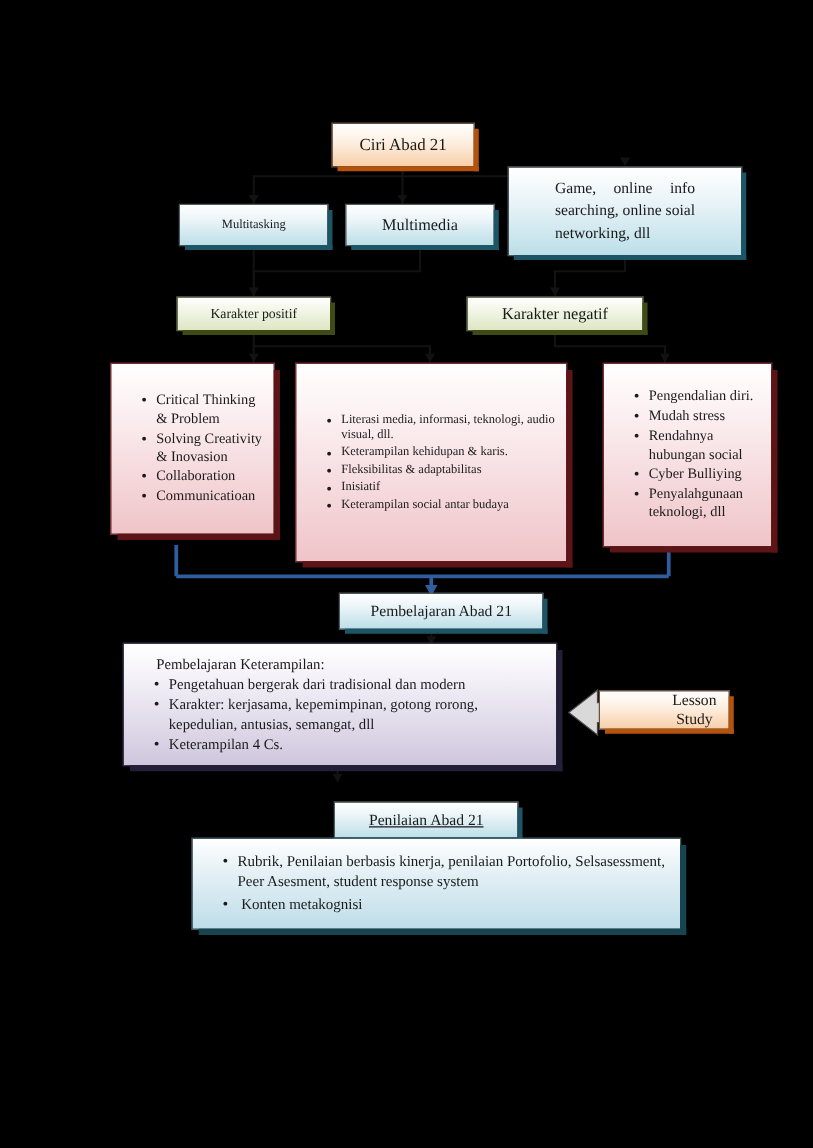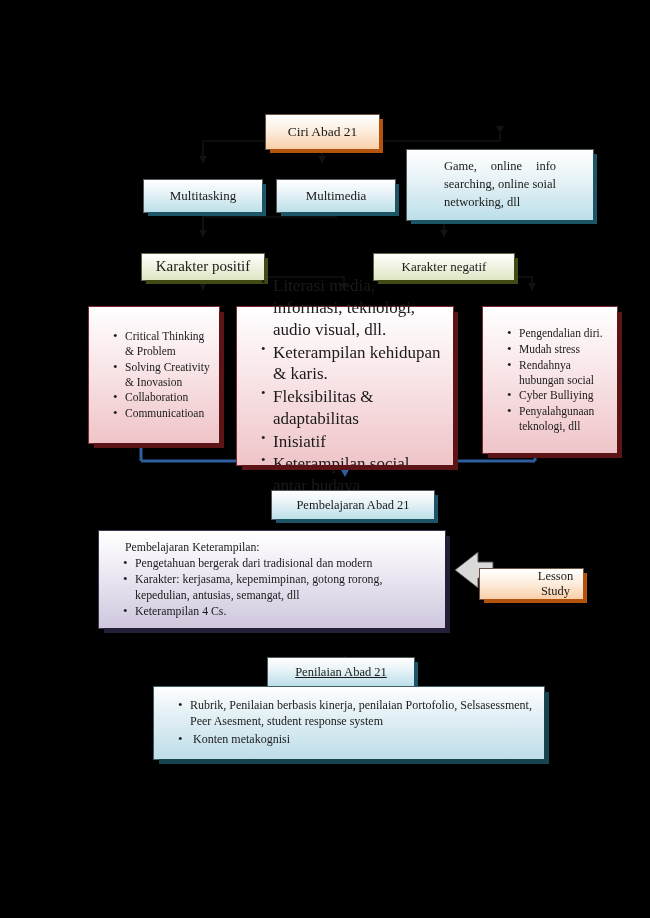--- a/index.html
+++ b/index.html
@@ -3,21 +3,21 @@
 <meta charset="utf-8">
 <style>
   html,body{margin:0;padding:0;background:#000;}
   body{width:650px;height:918px;position:relative;overflow:hidden;
        font-family:"Liberation Serif","DejaVu Serif",serif;color:#1a1a1a;}
   #canvas{position:absolute;left:0;top:0;width:650px;height:918px;}
 
   
   .box{position:absolute;box-sizing:border-box;border:1px solid #4a4a4a;
        display:flex;align-items:center;justify-content:center;
-       text-align:center;line-height:1.18;margin-top:16px;}
+       text-align:center;line-height:1.18;}
   .box .lbl{display:block;width:100%;}
 
   
   .peach{background:linear-gradient(180deg,#ffffff 0%,#fdf0e2 42%,#f8cfa8 100%);
          border:1px solid #6b5240;}
   .peach::after{content:"";position:absolute;left:4px;right:-4px;bottom:-4px;height:4px;
          background:#b4530d;}
   .peach::before{content:"";position:absolute;top:4px;bottom:-4px;right:-4px;width:4px;
          background:#b4530d;}
 
@@ -135,37 +135,37 @@
 
     <g>
       <polygon points="478,562 478,552 455,570 478,588 478,578 493,578 493,562" fill="#d9d9d9" stroke="#4a4a4a" stroke-width="1"></polygon>
     </g>
   </svg>
 
   <div class="box peach" style="left:265px;top:98px;width:115px;height:36px;font-size:13.5px;">
     <span class="lbl">Ciri Abad 21</span>
   </div>
 
-  <div class="box blue" style="left:143px;top:163px;width:120px;height:34px;font-size:13px;">
+  <div class="box blue" style="left:143px;top:163px;width:120px;height:34px;font-size:10px;">
     <span class="lbl">Multitasking</span>
   </div>
 
   <div class="box blue" style="left:276px;top:163px;width:120px;height:34px;font-size:13px;">
     <span class="lbl">Multimedia</span>
   </div>
 
   <div class="box blue" style="left:406px;top:133px;width:188px;height:72px;font-size:12.5px;">
     <span class="justify">
       <span class="l">Game, online info</span>
       <span class="l">searching, online soial</span>
       <span class="last">networking, dll</span>
     </span>
   </div>
 
-  <div class="box green" style="left:141px;top:237px;width:124px;height:28px;font-size:15px;">
+  <div class="box green" style="left:141px;top:237px;width:124px;height:28px;font-size:11px;">
     <span class="lbl">Karakter positif</span>
   </div>
 
   <div class="box green" style="left:373px;top:237px;width:142px;height:28px;font-size:13px;">
     <span class="lbl">Karakter negatif</span>
   </div>
 
   <div class="box pink" style="left:88px;top:290px;width:132px;height:138px;font-size:11.5px;">
     <span class="list">
       <ul>
@@ -178,21 +178,21 @@
         <li>
             <span class="cont">Collaboration</span>
           </li>
         <li>
             <span class="cont">Communicatioan</span>
           </li>
       </ul>
     </span>
   </div>
 
-  <div class="box pink" style="left:236px;top:290px;width:218px;height:160px;font-size:17px;">
+  <div class="box pink" style="left:236px;top:290px;width:218px;height:160px;font-size:10px;">
     <span class="list">
       <ul>
         <li>
             <span class="cont">Literasi media, informasi, teknologi, audio visual, dll.</span>
           </li>
         <li>
             <span class="cont">Keterampilan kehidupan &amp; karis.</span>
           </li>
         <li>
             <span class="cont">Fleksibilitas &amp; adaptabilitas</span>

